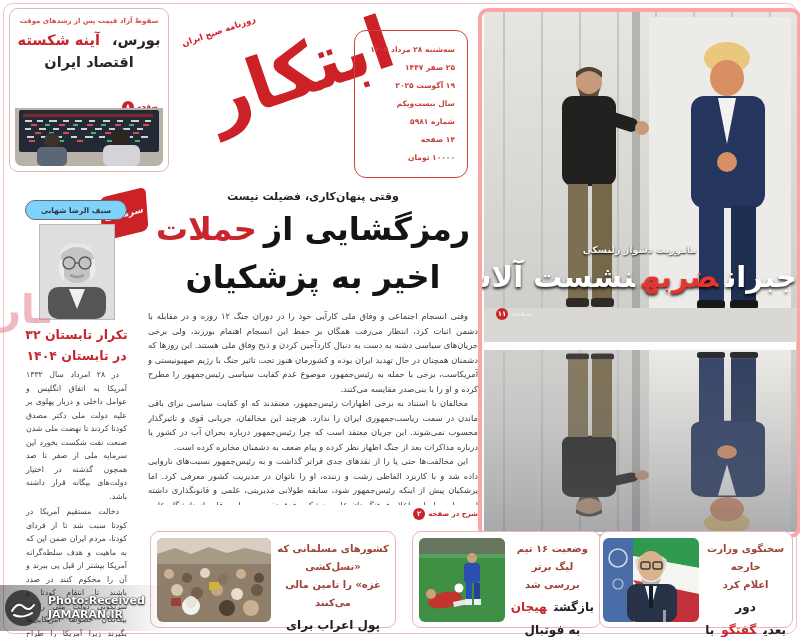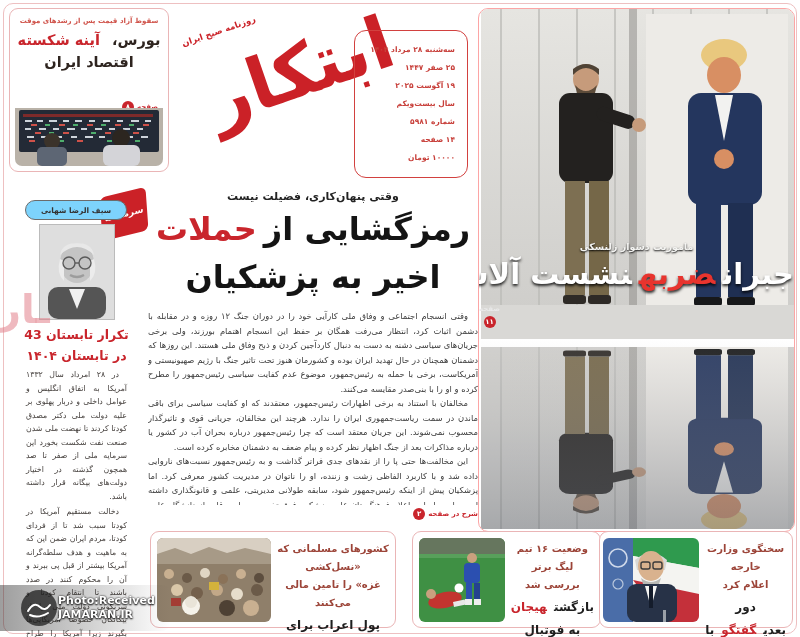--- a/index.html
+++ b/index.html
@@ -27,28 +27,28 @@
   .masthead{position:absolute;left:168px;top:0;width:310px;height:190px;direction:ltr;}
   .logo{position:absolute;left:8px;top:8px;width:230px;text-align:center;color:#cb2127;
         font-weight:bold;font-size:72px;transform:rotate(-19deg) translateY(28px);line-height:1;}
   .tagline{position:absolute;left:12px;top:26px;color:#cb2127;font-size:8.5px;font-weight:bold;
            transform:rotate(-19deg);white-space:nowrap;}
   .datebox{position:absolute;left:186px;top:30px;width:114px;height:148px;border:1.5px solid #d2413f;
            border-radius:12px;padding:10px 12px;box-sizing:border-box;direction:rtl;text-align:right;}
   .datebox div{font-size:7.5px;color:#c8403b;line-height:18px;font-weight:bold;}
 
   
-  .lead{position:absolute;left:478px;top:8px;width:315px;height:522px;margin:0;border:1px solid #fca5a5;
+  .lead{position:absolute;left:478px;top:8px;width:315px;height:522px;margin:0;border:4px solid #fca5a5;
         border-radius:10px;overflow:hidden;}
   .lead .ph-kick{position:absolute;left:0;right:0;top:232px;text-align:center;color:#f4f4f2;
         font-size:9.5px;font-weight:bold;text-shadow:0 1px 2px #000;}
   .lead .ph-hl{position:absolute;left:0;right:0;top:248px;text-align:center;color:#fff;
         font-size:29px;font-weight:bold;text-shadow:0 2px 3px rgba(0,0,0,.85);white-space:nowrap;}
   .lead .ph-hl .red{color:#e8342e;}
-  .lead .badge{position:absolute;left:0;top:296px;flex-direction:column;}
+  .lead .badge{position:absolute;left:14px;top:296px;}
   .lead .badge .w{color:#e9e9e9;}
   .hl-seg+.hl-seg{margin-right:7px;}
 
   
   .main-story{position:absolute;left:148px;top:190px;width:330px;height:340px;text-align:center;}
   .main-story .kick{font-size:11px;font-weight:bold;color:#232323;}
   .main-story h1{margin:2px 0 0;font-size:32px;line-height:1.5;color:#141414;font-weight:bold;white-space:nowrap;}
   .main-story .body{direction:rtl;text-align:justify;font-size:8.4px;line-height:14.5px;color:#3c3c3c;
         height:196px;overflow:hidden;margin-top:8px;}
   .main-story .body p{margin:0;text-indent:10px;}
@@ -76,22 +76,22 @@
   .strip-box .txt{flex:1;text-align:center;padding-top:2px;}
   .strip-box .txt .hl{font-size:12px;font-weight:bold;color:#1f1f1f;line-height:1.9;margin-top:2px;}
   .strip-box .txt .badge{justify-content:flex-start;margin:2px 0 0 0;padding-right:6px;}
   .strip-box svg{border-radius:6px;flex:none;}
   .gaza{left:150px;top:531px;width:246px;height:97px;}
   .football{left:412px;top:531px;width:189px;height:97px;}
   .iaea{left:599px;top:531px;width:194px;height:97px;}
 
   
   .photomark{position:absolute;left:0;top:585px;width:170px;height:46px;display:flex;align-items:center;
-        direction:ltr;background:linear-gradient(90deg,rgba(40,40,40,.45),rgba(40,40,40,0));
-        border-radius:0 8px 8px 0;padding-left:20px;box-sizing:border-box;}
+        gap:6px;direction:ltr;background:linear-gradient(90deg,rgba(40,40,40,.45),rgba(40,40,40,0));
+        border-radius:0 8px 8px 0;padding-left:4px;box-sizing:border-box;}
   .photomark .lines{color:#fff;font-weight:bold;font-size:11px;line-height:1.3;
         text-shadow:0 0 2px #000,0 1px 2px #000;}
 </style>
 </head>
 <body>
 
 <div class="page">
   <div class="frame"></div>
 
   <section class="box bourse">
@@ -274,21 +274,21 @@
       <polygon points="29,64 45,64 37,84" fill="#f0f0f0"></polygon>
       <ellipse cx="37" cy="38" rx="17" ry="20" fill="#c4c4c4"></ellipse>
       <path d="M20 34 q-4 14 4 22 l0 -20 z" fill="#ececec"></path>
       <path d="M54 34 q4 14 -4 22 l0 -20 z" fill="#ececec"></path>
       <path d="M20 30 q17 -16 34 0 q-2 -12 -17 -12 q-15 0 -17 12 z" fill="#e8e8e8"></path>
       <circle cx="29" cy="38" r="6" fill="none" stroke="#5a5a5a" stroke-width="1.4"></circle>
       <circle cx="45" cy="38" r="6" fill="none" stroke="#5a5a5a" stroke-width="1.4"></circle>
       <line x1="35" y1="38" x2="39" y2="38" stroke="#5a5a5a" stroke-width="1.4"></line>
       <path d="M30 50 q7 4 14 0" stroke="#9c9c9c" stroke-width="2.4" fill="none"></path>
     </svg>
-    <div class="ed-title"><span>تکرار تابستان 43</span><br><span>در تابستان ۱۴۰۴</span></div>
+    <div class="ed-title"><span>تکرار تابستان ۳۲</span><br><span>در تابستان ۱۴۰۴</span></div>
     <div class="ed-body">
       <p>در ۲۸ امرداد سال ۱۳۳۲ آمریکا به اتفاق انگلیس و عوامل داخلی و دربار پهلوی بر علیه دولت ملی دکتر مصدق کودتا کردند تا نهضت ملی شدن صنعت نفت شکست بخورد این سرمایه ملی از صفر تا صد همچون گذشته در اختیار دولت‌های بیگانه قرار داشته باشد.</p>
       <p>دخالت مستقیم آمریکا در کودتا سبب شد تا از فردای کودتا، مردم ایران ضمن این که به ماهیت و هدف سلطه‌گرانه آمریکا بیشتر از قبل پی ببرند و آن را محکوم کنند در صدد باشند تا انتقام کودتا و سرنگونی دولت ملی را از بیگانگان خصوصا آمریکایی‌ها بگیرند زیرا آمریکا را طراح اصلی کودتا می‌دانستند کودتایی که کرمیت روزولت یکی از اعضای سازمان سیا CIA مجری آن بود.</p>
       <p>موضع ضد آمریکایی که در اظهارات مبارزین و مخالفین رژیم گذشته در بین سال‌های ۱۳۳۲ تا ۵۷ ملاحظه می‌شود ناشی از ضرباتی بود که آمریکایی‌ها به اجرا در آوردند و از آن سال تاکنون دیوار بی‌اعتمادی به آمریکا که آجرهای آن در کودتای ۲۸ امرداد چیده شده فرو نریخته است.</p>
 
     </div>
     <div class="wfrag">ـار</div>
   </aside>
 
   <section class="box strip-box gaza">

